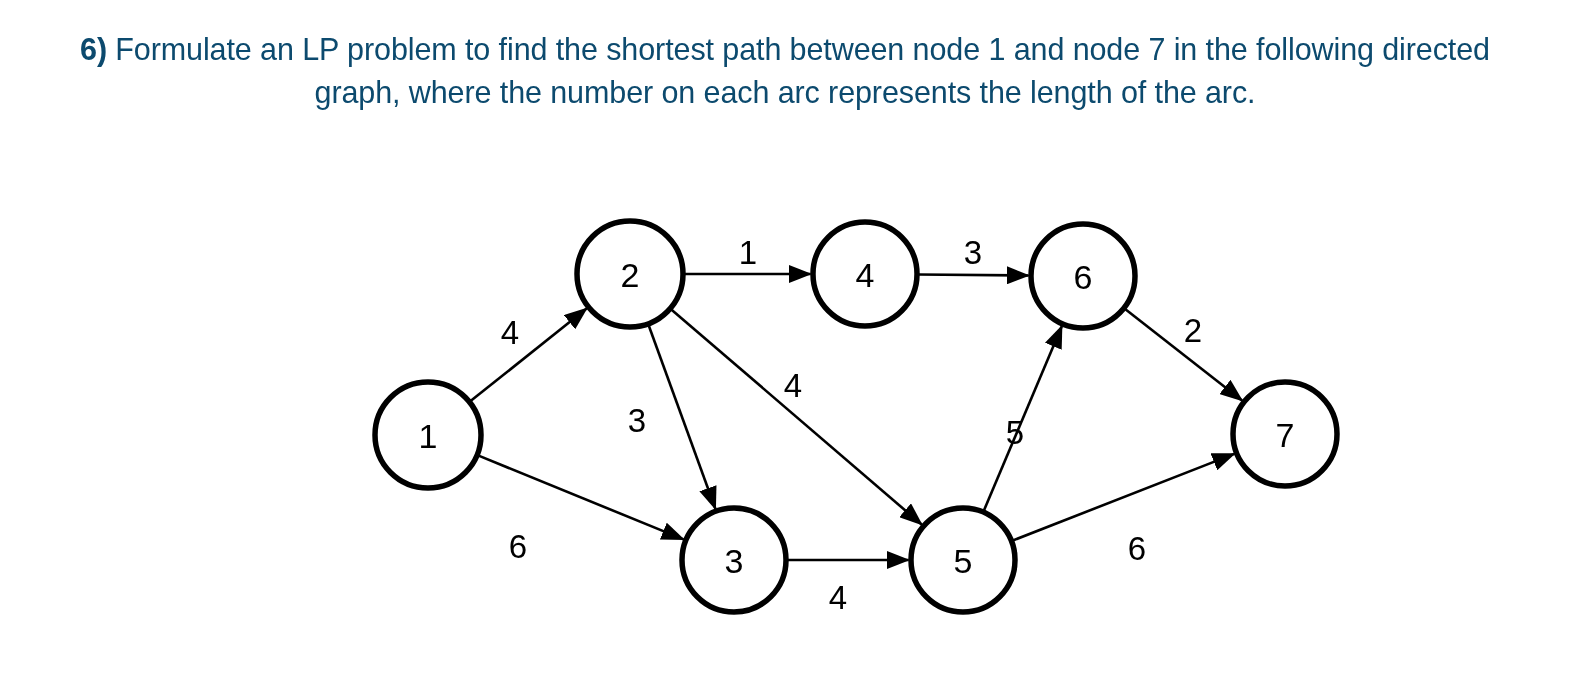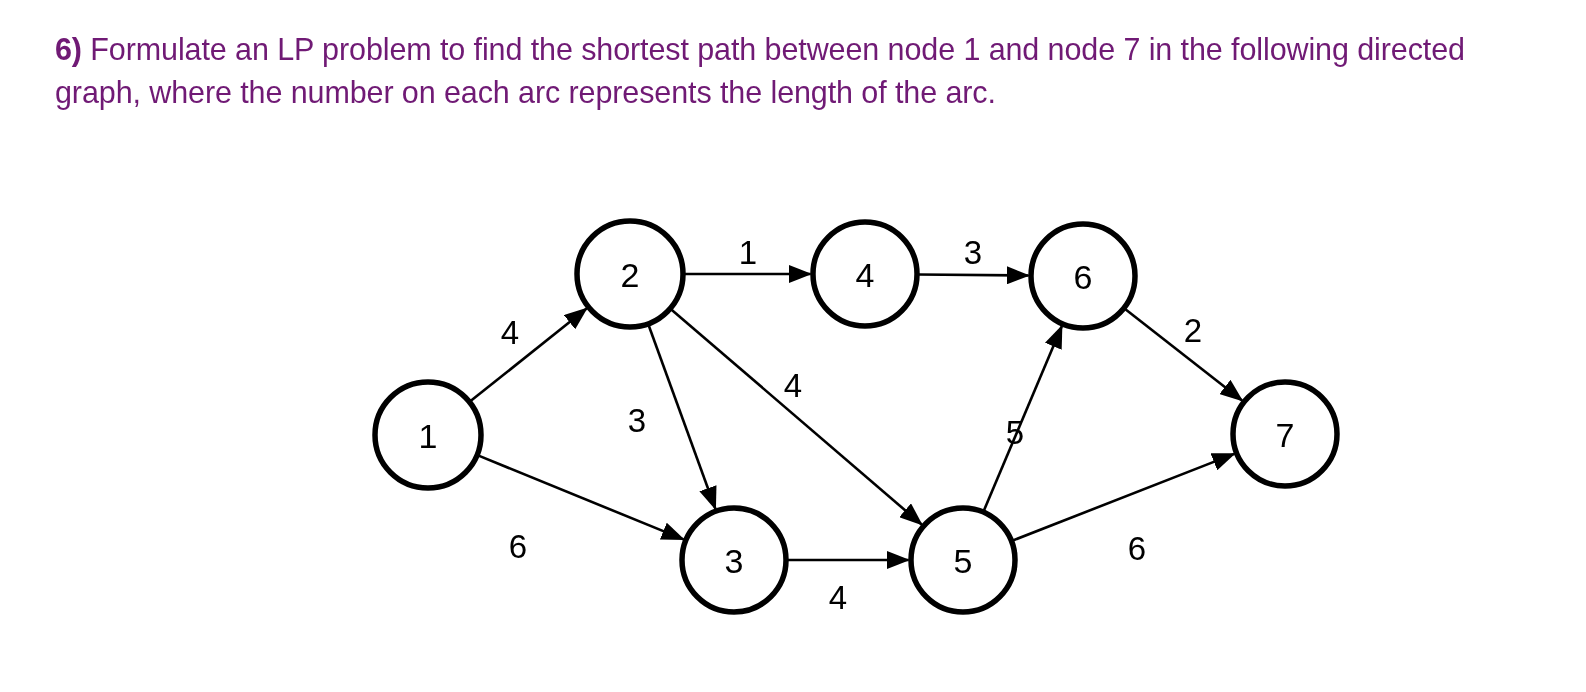--- a/index.html
+++ b/index.html
@@ -21,21 +21,22 @@
     background: #ffffff;
   }
   .question-block {
     position: absolute;
     left: 55px;
     top: 28px;
     width: 1460px;
     font-size: 30.5px;
     line-height: 1.42;
     letter-spacing: -0.1px;
-    color: #701a75;
+    color: #0c4a6e;
+    text-align: center;
   }
   .question-number {
     font-weight: bold;
   }
   .question-text {
     font-weight: normal;
   }
   #graph-figure {
     position: absolute;
     left: 0;

